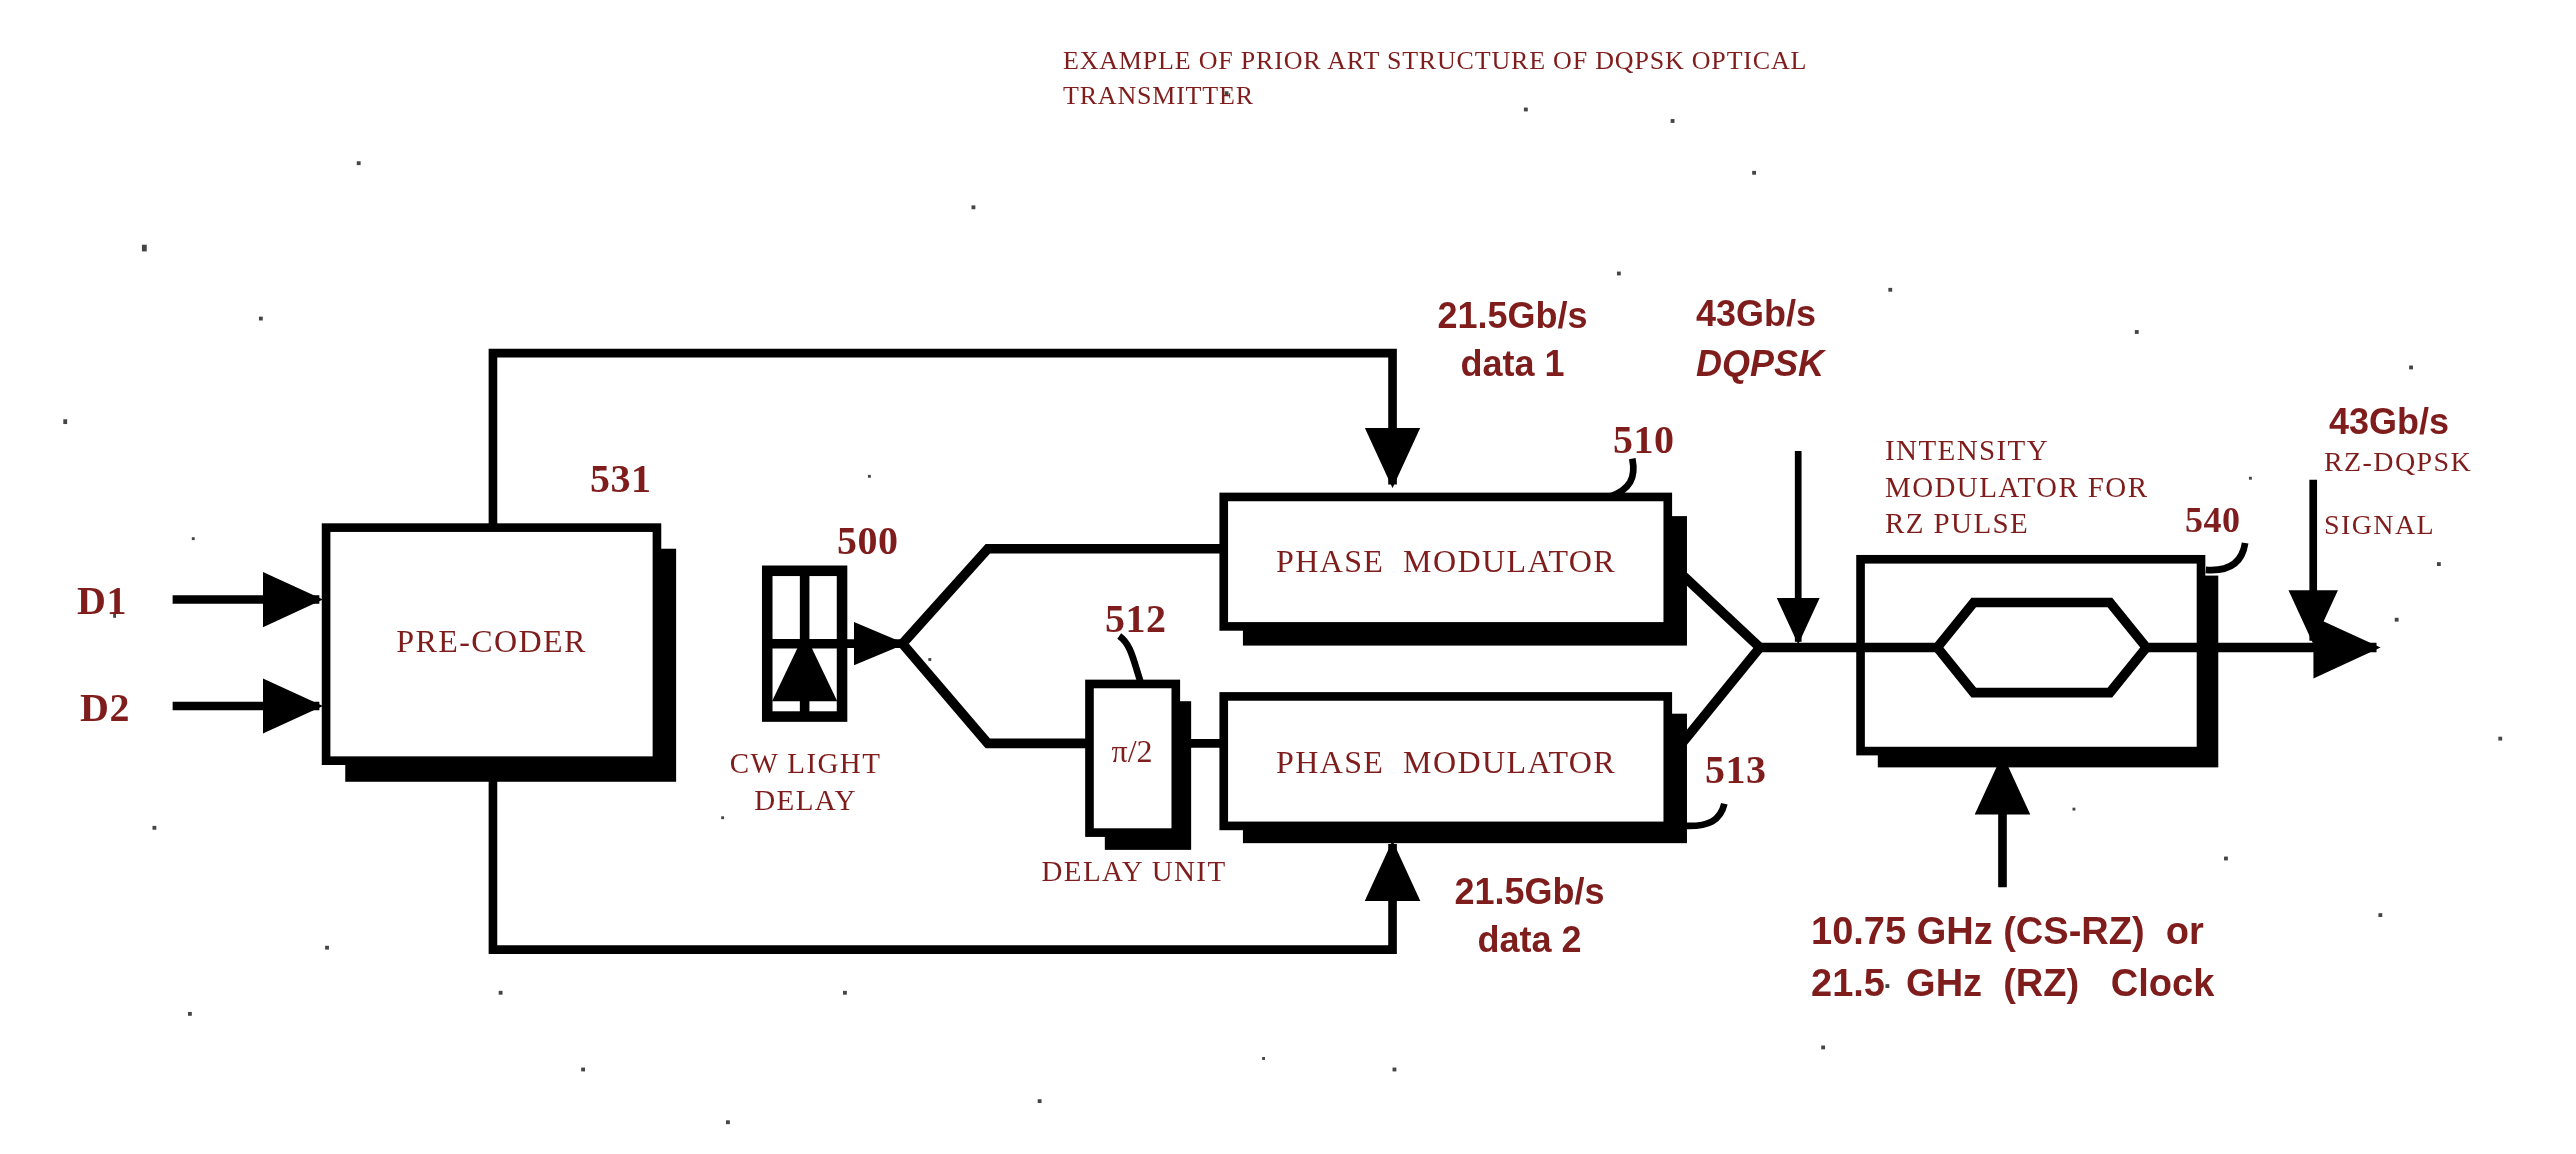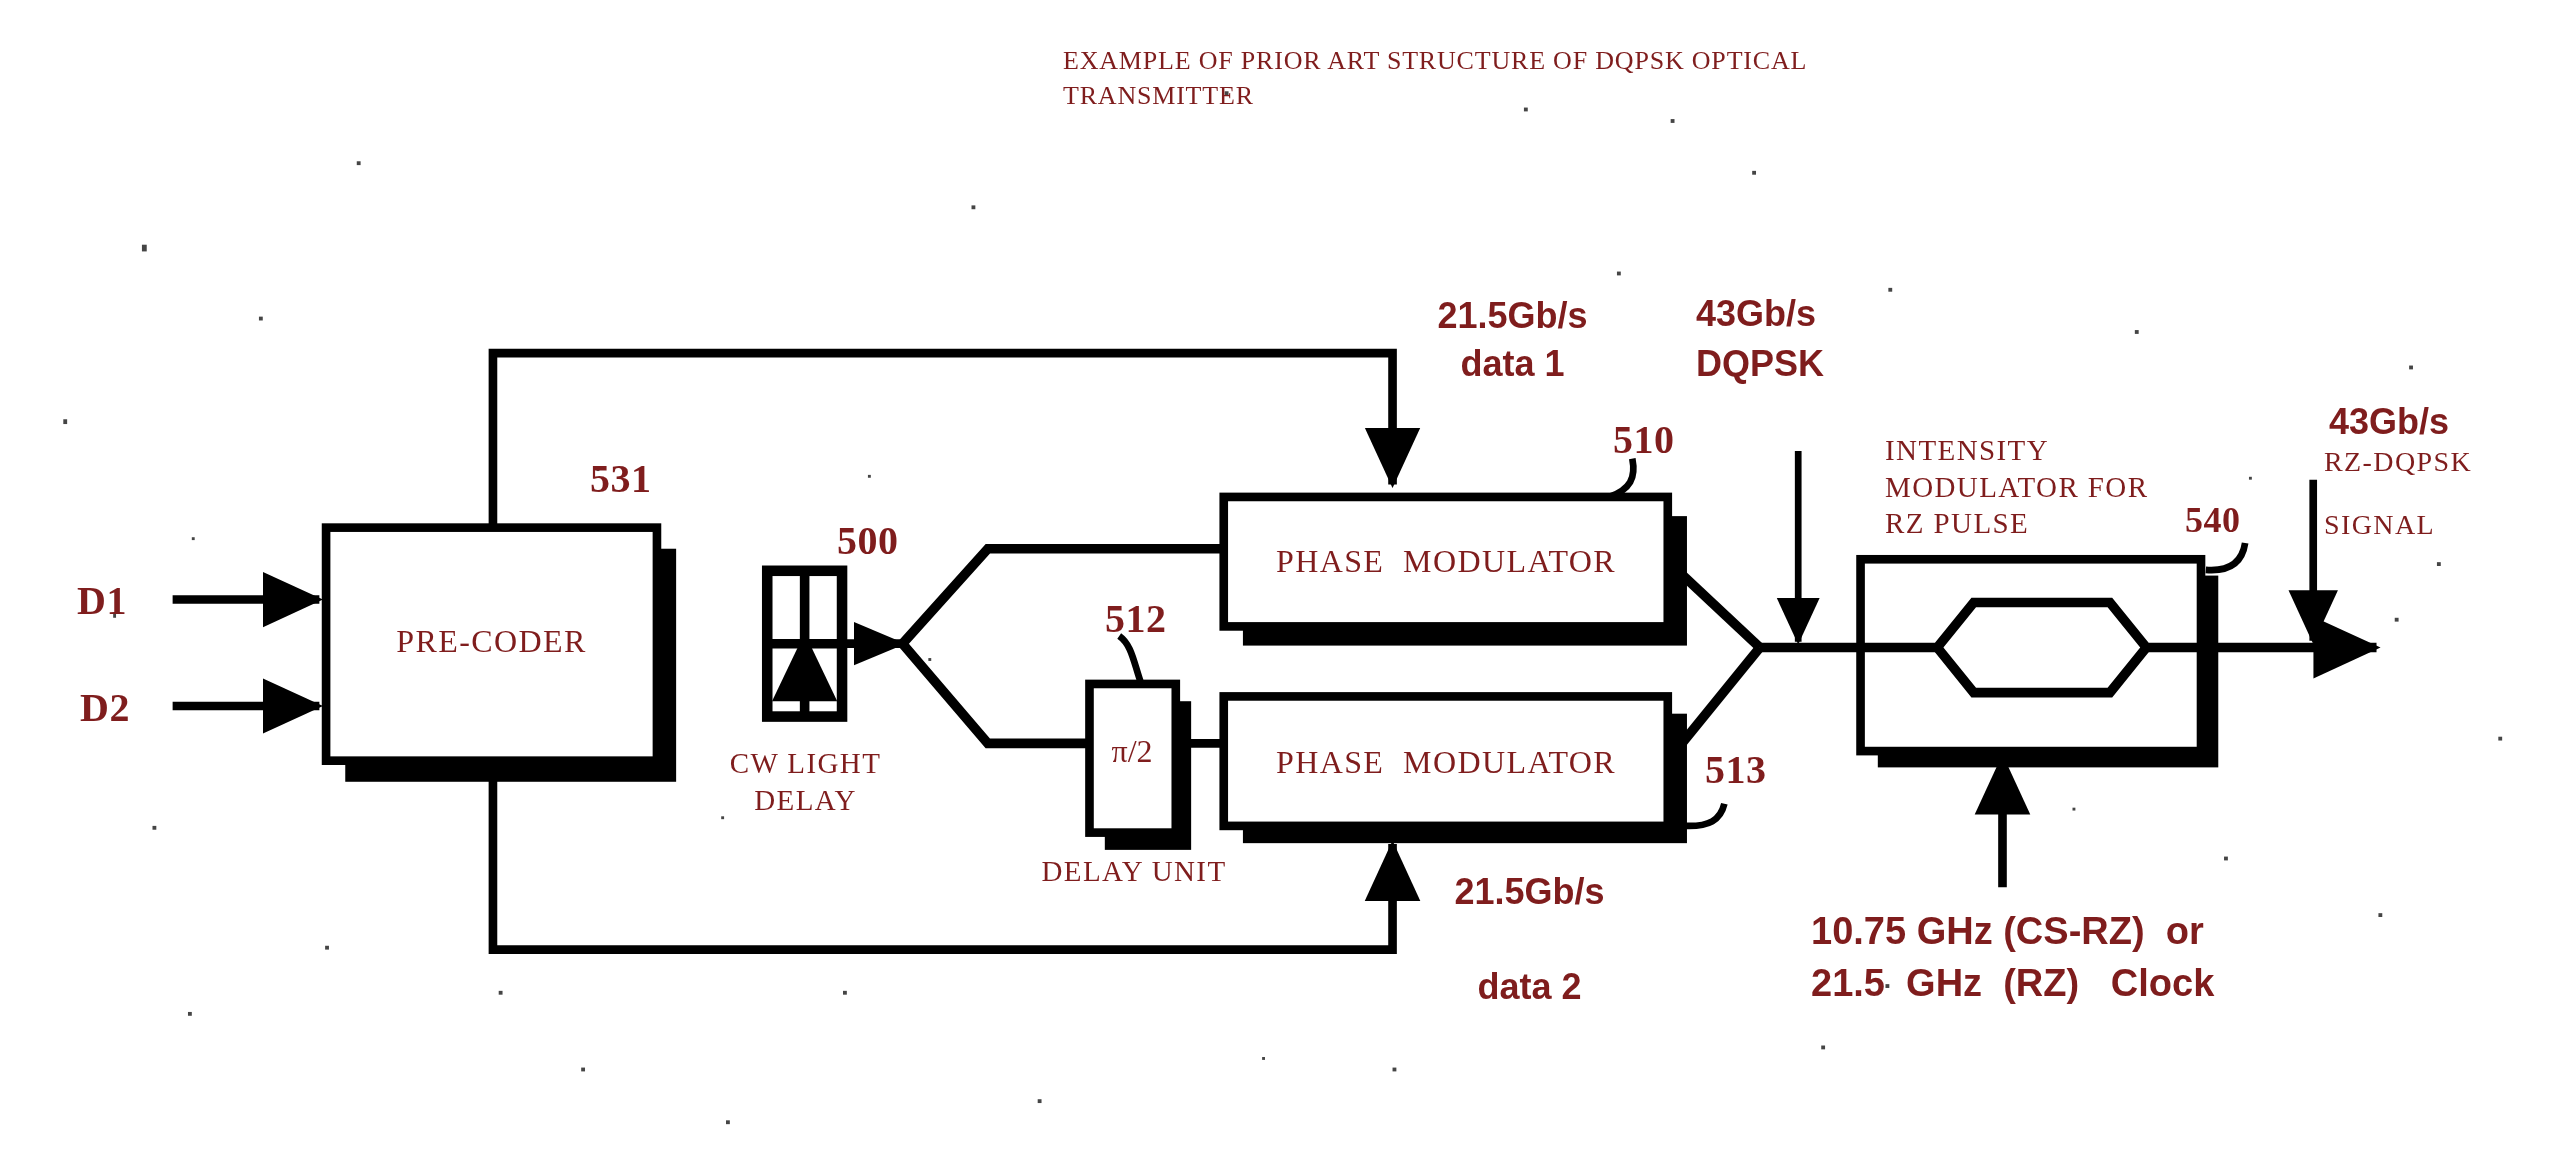--- a/index.html
+++ b/index.html
@@ -190,24 +190,24 @@
 
   <div class="lbl serif" style="left:1885px; top:433px; font-size:29px;">INTENSITY</div>
   <div class="lbl serif" style="left:1885px; top:470px; font-size:29px;">MODULATOR FOR</div>
   <div class="lbl serif" style="left:1885px; top:506px; font-size:29px;">RZ PULSE</div>
   <div class="lbl num-bold" style="left:2185px; top:499px; font-size:36px;">540</div>
 
   <div class="lbl sans-bold ctr" style="left:1402px; top:295px; width:221px; font-size:36px;">21.5Gb/s</div>
   <div class="lbl sans-bold ctr" style="left:1402px; top:343px; width:221px; font-size:36px;">data 1</div>
 
   <div class="lbl sans-bold ctr" style="left:1419px; top:871px; width:221px; font-size:36px;">21.5Gb/s</div>
-  <div class="lbl sans-bold ctr" style="left:1419px; top:919px; width:221px; font-size:36px;margin-top:47px;">data 2</div>
+  <div class="lbl sans-bold ctr" style="left:1419px; top:919px; width:221px; font-size:36px;">data 2</div>
 
   <div class="lbl sans-bold" style="left:1696px; top:293px; font-size:36px;">43Gb/s</div>
-  <div class="lbl sans-bold" style="left:1696px; top:343px; font-size:36px;">DQPSK</div>
+  <div class="lbl sans-bold" style="left:1696px; top:343px; font-size:36px;font-style:italic;">DQPSK</div>
 
   <div class="lbl sans-bold" style="left:2329px; top:401px; font-size:36px;">43Gb/s</div>
   <div class="lbl serif" style="left:2324px; top:445px; font-size:28px;">RZ-DQPSK</div>
   <div class="lbl serif" style="left:2324px; top:480px; font-size:28px;margin-top:28px;">SIGNAL</div>
 
   <div class="lbl sans-bold" style="left:1811px; top:909px; font-size:38px;">10.75 GHz (CS-RZ)  or</div>
   <div class="lbl sans-bold" style="left:1811px; top:961px; font-size:38px;">21.5  GHz  (RZ)   Clock</div>
 
 </div>
 

